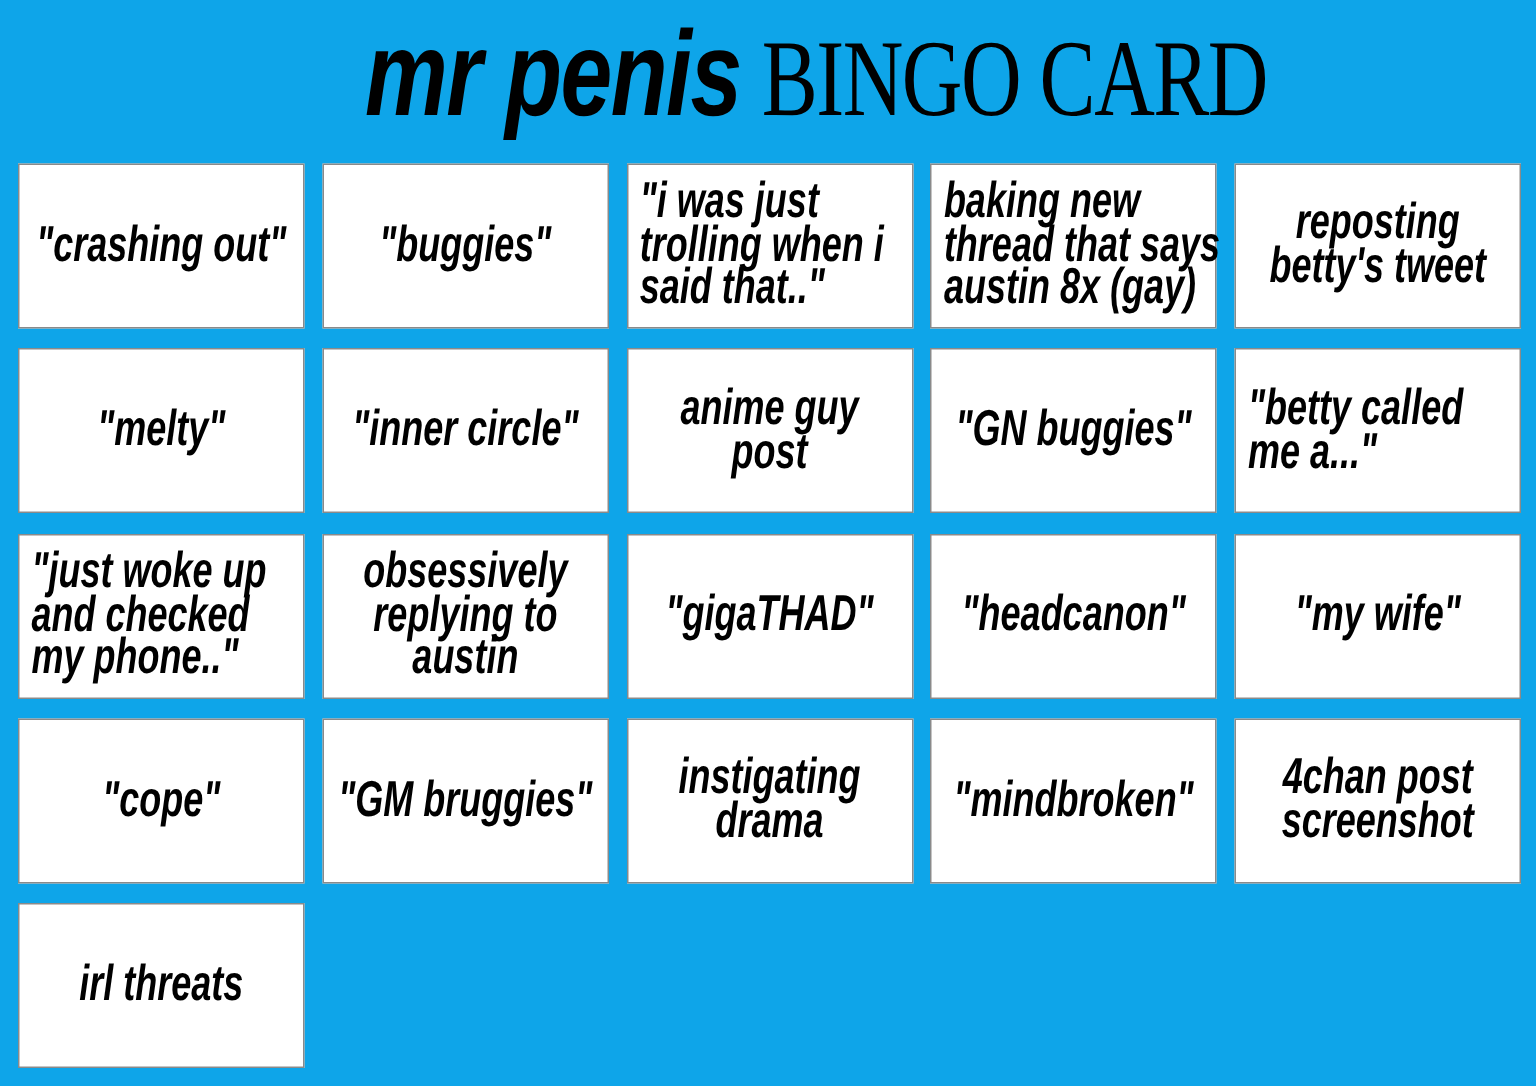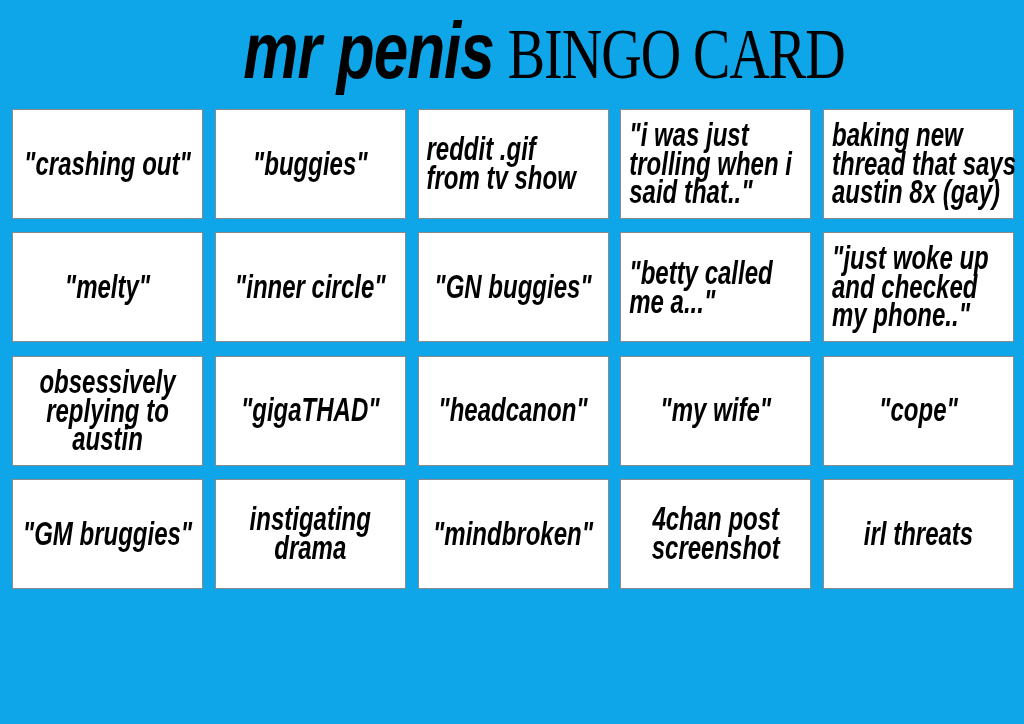--- a/index.html
+++ b/index.html
@@ -92,39 +92,43 @@
   </header>
 
   <div class="grid">
     <div class="cell">
         <span class="cell-text">"crashing out"</span>
       </div>
     <div class="cell">
         <span class="cell-text">"buggies"</span>
       </div>
     <div class="cell left">
-        <span class="cell-text">reddit .gif
-from tv show</span>
-      </div>
-    <div class="cell left">
         <span class="cell-text">"i was just
 trolling when i
 said that.."</span>
       </div>
     <div class="cell left">
         <span class="cell-text">baking new
 thread that says
 austin 8x (gay)</span>
       </div>
 
     <div class="cell">
+        <span class="cell-text">reposting
+betty's tweet</span>
+      </div>
+    <div class="cell">
         <span class="cell-text">"melty"</span>
       </div>
     <div class="cell">
         <span class="cell-text">"inner circle"</span>
+      </div>
+    <div class="cell">
+        <span class="cell-text">anime guy
+post</span>
       </div>
     <div class="cell">
         <span class="cell-text">"GN buggies"</span>
       </div>
 
     <div class="cell left">
         <span class="cell-text">"betty called
 me a..."</span>
       </div>
     <div class="cell left">

